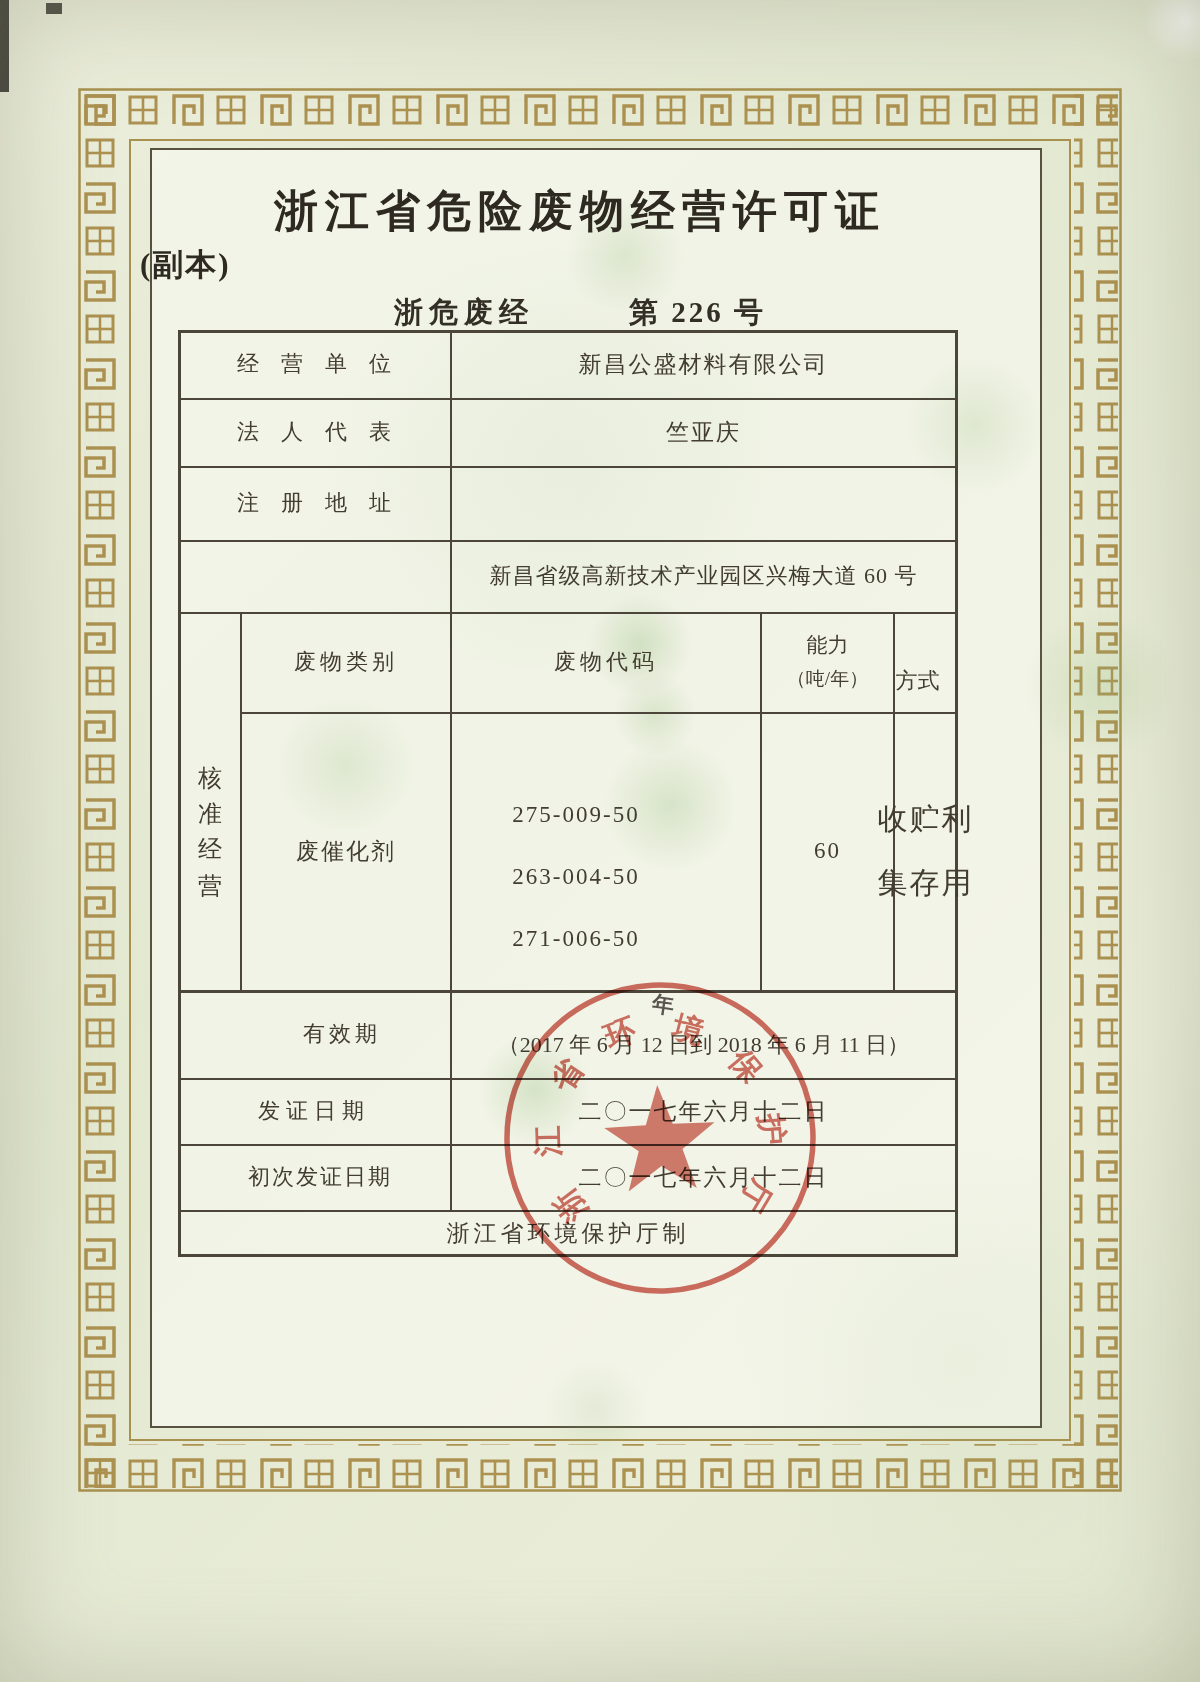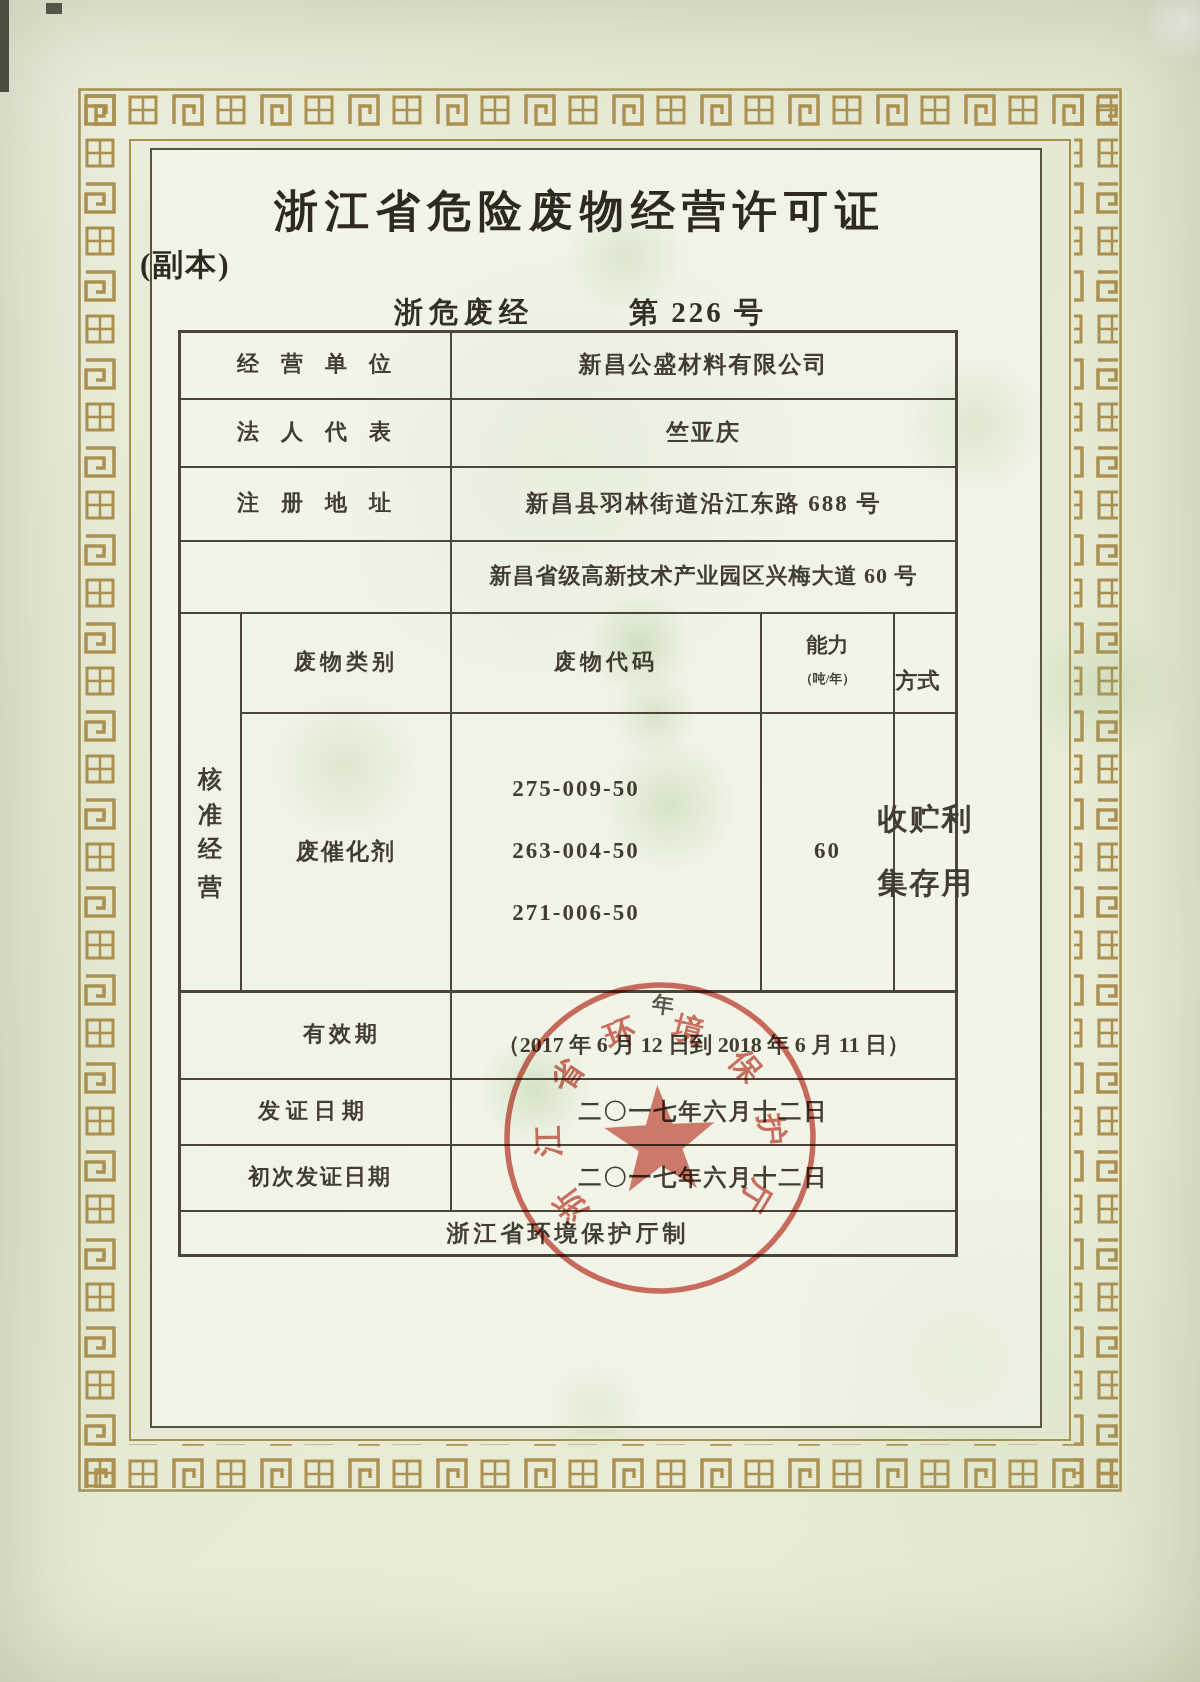--- a/index.html
+++ b/index.html
@@ -5,36 +5,36 @@
   *{margin:0;padding:0;box-sizing:border-box}
   body{background:#f6f6f1;font-family:"Liberation Serif","DejaVu Serif",serif}
   #page{position:relative;width:1200px;height:1682px;overflow:hidden;
         background:linear-gradient(135deg,#ebeedb 0%,#e3e8d1 40%,#e9edd8 75%,#e0e5cd 100%)}
   .vignette{position:absolute;inset:0;box-shadow:inset 0 0 110px rgba(110,110,78,.30);pointer-events:none}
   .stain{position:absolute;border-radius:50%;pointer-events:none}
   .content-rect{position:absolute;left:150px;top:148px;width:892px;height:1280px;
         border:2.5px solid #57523e;background:rgba(252,252,245,.55)}
   .hl,.vl{position:absolute;background:#4b4639}
   .cell{position:absolute;display:flex;align-items:center;justify-content:center;
-        color:#423d30;font-weight:700;text-align:center}
+        color:#423d30;font-weight:400;text-align:center}
   .lbl{font-size:22px}
   .val{font-size:23px;letter-spacing:2px}
   .title{position:absolute;left:140px;top:182px;width:880px;text-align:center;
         font-size:44px;font-weight:800;letter-spacing:7px;color:#2e2a21}
   .subtitle{position:absolute;left:140px;top:244px;width:880px;text-align:left;
         font-size:31px;font-weight:800;letter-spacing:2px;color:#2e2a21}
   .docline{position:absolute;left:140px;top:293px;width:880px;display:flex;
         justify-content:center;gap:95px;font-size:29px;font-weight:800;color:#332f26}
   .docline .series{letter-spacing:6px}
   .docline .number{letter-spacing:3px}
   .side-vert{writing-mode:vertical-rl;letter-spacing:36px;font-size:24px;padding-top:34px}
   .codes{flex-direction:column;line-height:62px;font-size:23px;letter-spacing:2px}
   .methods{flex-direction:row;line-height:64px;font-size:30px;letter-spacing:2px}
   .caphead{flex-direction:column;line-height:34px;font-size:21px}
-  .caphead .sub{font-size:13px}
+  .caphead .sub{font-size:19px}
   .footer-row{letter-spacing:4px;font-size:23px}
   .annotation{position:absolute;left:652px;top:990px;font-size:22px;font-weight:700;
         color:#3f3a35;opacity:.85;transform:rotate(8deg)}
   .seal-wrap{position:absolute;left:482px;top:960px;width:356px;height:356px;
         mix-blend-mode:multiply;opacity:.92;transform:rotate(-3deg);pointer-events:none}
   .seal-ch{font-size:31px;font-weight:700;fill:#c23b2e;opacity:.78;
         font-family:"Liberation Serif","DejaVu Serif",serif}
   .artifact{position:absolute;background:#1d1c18;pointer-events:none}
 </style>
 </head>
@@ -100,34 +100,33 @@
   <div class="vl" style="left:450px;top:330px;width:2px;height:880px"></div>
   <div class="vl" style="left:240px;top:612px;width:2px;height:378px"></div>
   <div class="vl" style="left:760px;top:612px;width:2px;height:378px"></div>
   <div class="vl" style="left:893px;top:612px;width:2px;height:378px"></div>
 
   <div class="cell lbl" style="left:178px;top:332px;width:272px;height:64px">经　营　单　位</div>
   <div class="cell val" style="left:452px;top:332px;width:503px;height:64px">新昌公盛材料有限公司</div>
   <div class="cell lbl" style="left:178px;top:400px;width:272px;height:64px">法　人　代　表</div>
   <div class="cell val" style="left:452px;top:400px;width:503px;height:64px">竺亚庆</div>
   <div class="cell lbl" style="left:178px;top:468px;width:272px;height:70px">注　册　地　址</div>
-  <div class="cell val" style="left:452px;top:468px;width:503px;height:70px">新昌县羽林街道沿江东路 688 号</div>
   <div class="cell val" style="left:452px;top:542px;width:503px;height:68px;font-size:22px;letter-spacing:1px">新昌省级高新技术产业园区兴梅大道 60 号</div>
 
   <div class="cell side-vert" style="left:180px;top:614px;width:60px;height:374px">核准经营</div>
   <div class="cell lbl" style="left:242px;top:614px;width:208px;height:96px;letter-spacing:4px">废物类别</div>
   <div class="cell lbl" style="left:452px;top:614px;width:308px;height:96px;letter-spacing:4px">废物代码</div>
   <div class="cell caphead" style="left:762px;top:614px;width:131px;height:96px">
     <span>能力</span>
     <span class="sub">（吨/年）</span>
   </div>
   <div class="cell lbl" style="left:895px;top:608px;width:45px;height:96px;align-items:flex-end;padding-bottom:8px">方式</div>
 
   <div class="cell val" style="left:242px;top:714px;width:208px;height:274px">废催化剂</div>
-  <div class="cell codes" style="left:452px;top:714px;width:248px;height:274px">
+  <div class="cell codes" style="left:452px;top:740px;width:248px;height:274px">
     <span>275-009-50</span>
     <span>263-004-50</span>
     <span>271-006-50</span>
   </div>
   <div class="cell val" style="left:762px;top:714px;width:131px;height:274px">60</div>
   <div class="cell methods" style="left:893px;top:714px;width:65px;height:274px">
     <span>收集</span>
     <span>贮存</span>
     <span>利用</span>
   </div>

